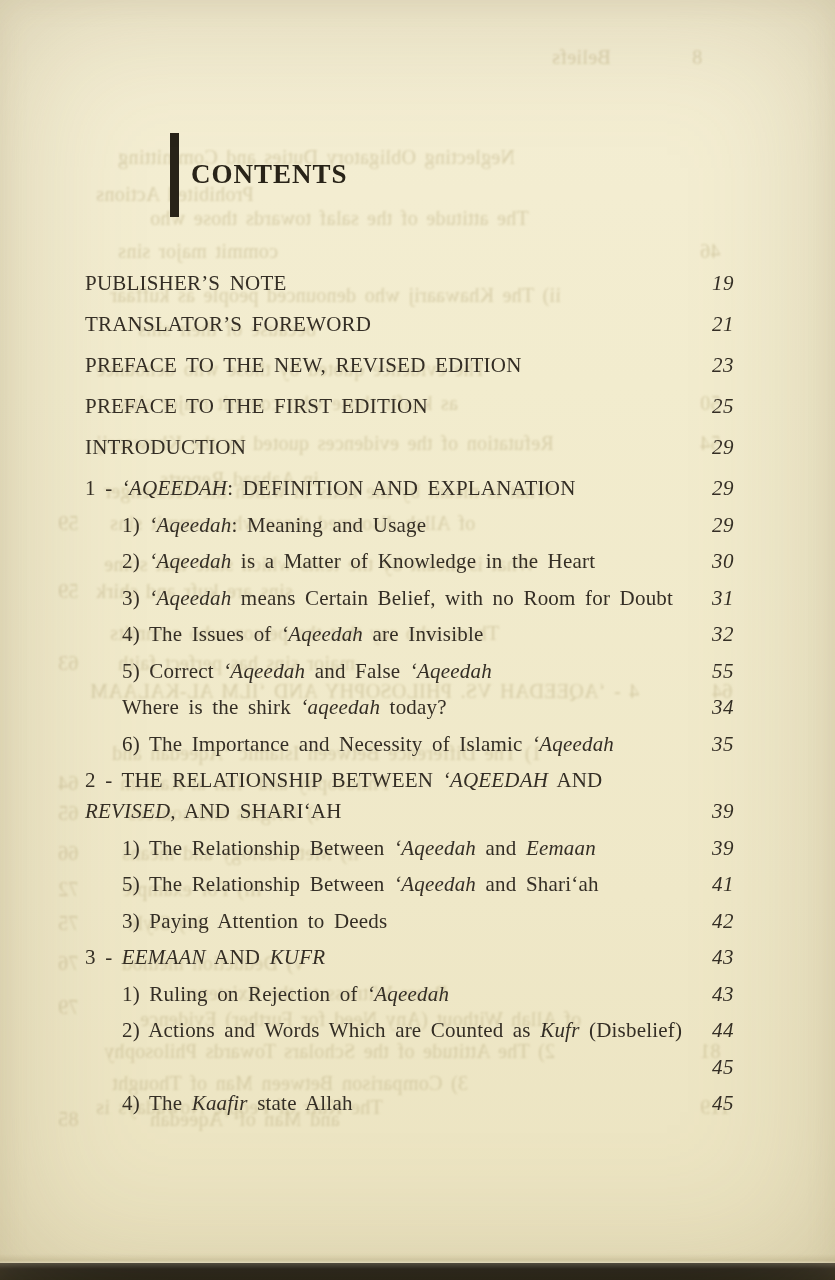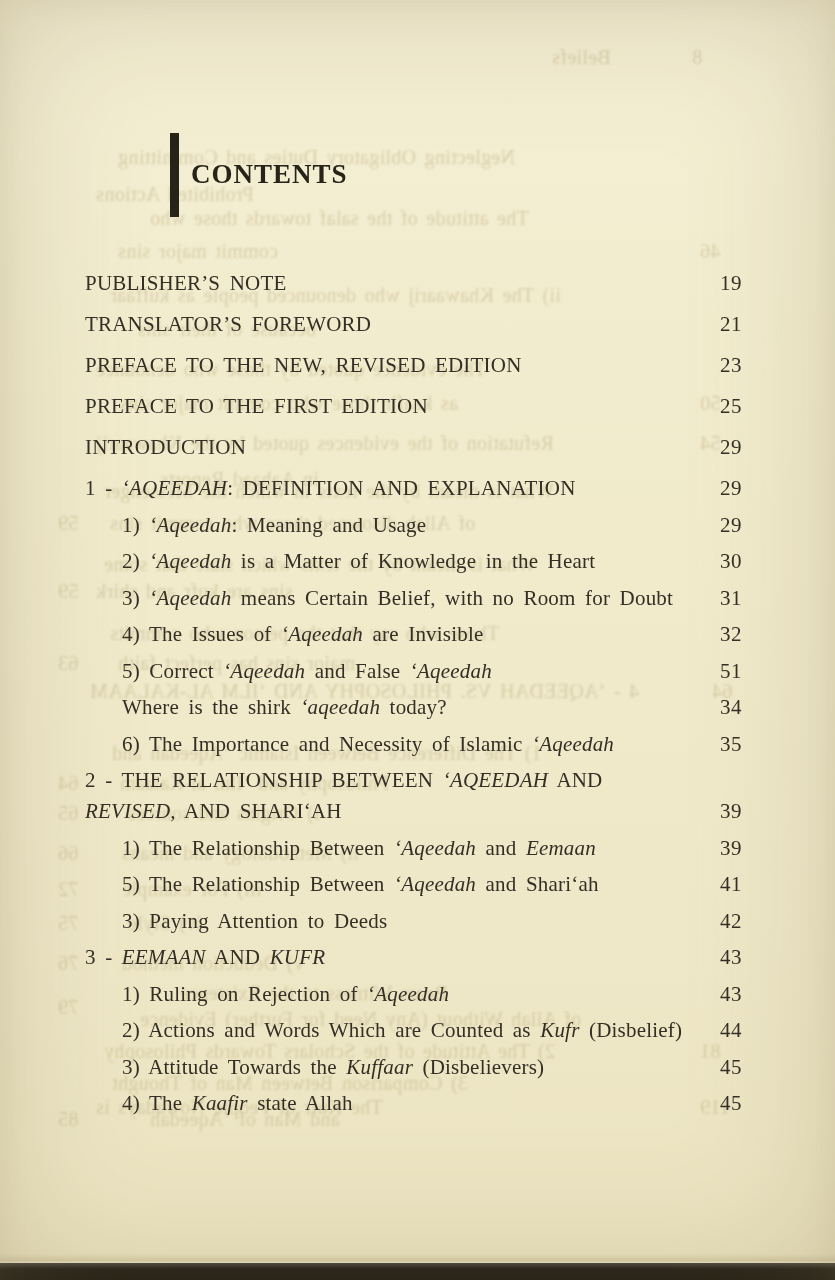--- a/index.html
+++ b/index.html
@@ -45,21 +45,21 @@
   
   .toc{position:absolute;top:272px;left:85px;width:657px;}
   .row{position:relative;height:36.5px;font-size:21px;color:#342e25;line-height:1.05;}
   .row.front{height:41px;}
   .row.wrap{height:31px;}
   .row .txt{
     position:absolute;left:0;top:0;white-space:nowrap;
     letter-spacing:0.2px;word-spacing:4px;
   }
   .row.sub .txt{left:37px;}
-  .row .num{position:absolute;right:0;top:0;letter-spacing:0.5px;}
+  .row .num{position:absolute;right:8px;top:0;letter-spacing:0.5px;font-style:italic;}
   .row .txt i{font-style:italic;}
 
   
   .edge-shadow{
     position:absolute;left:0;right:0;bottom:17px;height:9px;
     background:linear-gradient(180deg,rgba(0,0,0,0) 0%,#d9d0ab 70%,#efe8cb 100%);
   }
   .bottom-band{
     position:absolute;left:0;right:0;bottom:0;height:17px;
     background:linear-gradient(180deg,#4a463d 0%,#1b1813 35%,#121009 100%);
@@ -163,21 +163,21 @@
       <div class="row sub">
         <span class="txt"><span>3) </span><i>‘Aqeedah</i><span> means Certain Belief, with no Room for Doubt</span></span>
         <span class="num">31</span>
       </div>
       <div class="row sub">
         <span class="txt"><span>4) The Issues of </span><i>‘Aqeedah</i><span> are Invisible</span></span>
         <span class="num">32</span>
       </div>
       <div class="row sub">
         <span class="txt"><span>5) Correct </span><i>‘Aqeedah</i><span> and False </span><i>‘Aqeedah</i></span>
-        <span class="num">51</span>
+        <span class="num">55</span>
       </div>
       <div class="row sub">
         <span class="txt"><span>Where is the shirk </span><i>‘aqeedah</i><span> today?</span></span>
         <span class="num">34</span>
       </div>
       <div class="row sub">
         <span class="txt"><span>6) The Importance and Necessity of Islamic </span><i>‘Aqeedah</i></span>
         <span class="num">35</span>
       </div>
       <div class="row wrap">
@@ -205,21 +205,20 @@
       </div>
       <div class="row sub">
         <span class="txt"><span>1) Ruling on Rejection of </span><i>‘Aqeedah</i></span>
         <span class="num">43</span>
       </div>
       <div class="row sub">
         <span class="txt"><span>2) Actions and Words Which are Counted as </span><i>Kufr</i><span> (Disbelief)</span></span>
         <span class="num">44</span>
       </div>
       <div class="row sub">
-        <span class="txt"><span>3) Attitude Towards the </span><i>Kuffaar</i><span> (Disbelievers)</span></span>
         <span class="num">45</span>
       </div>
       <div class="row sub">
         <span class="txt"><span>4) The </span><i>Kaafir</i><span> state Allah</span></span>
         <span class="num">45</span>
       </div>
     </div>
 
   <div class="edge-shadow"></div>
   <div class="bottom-band"></div>

